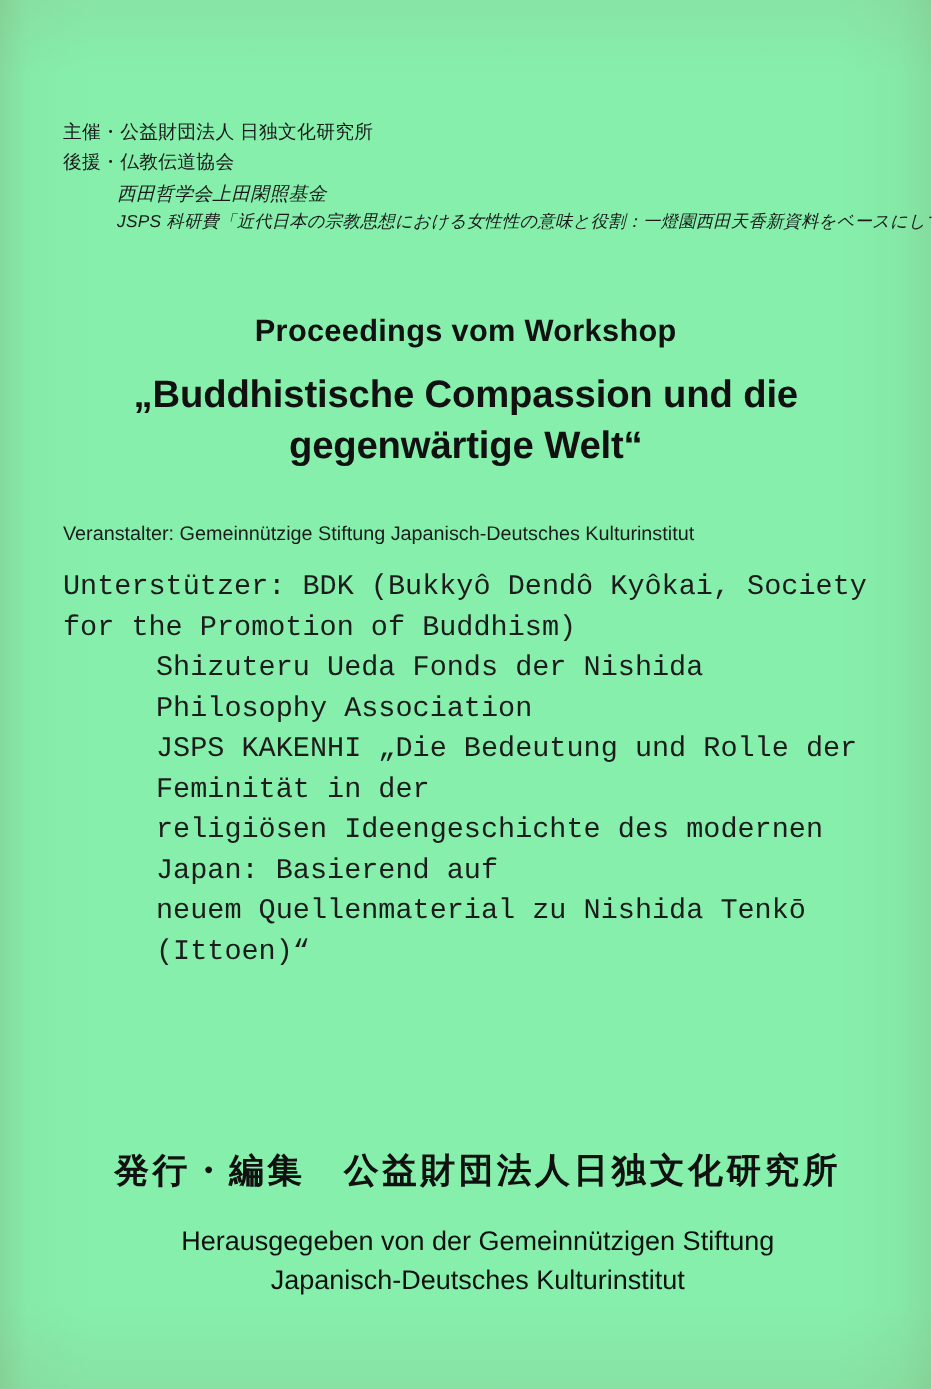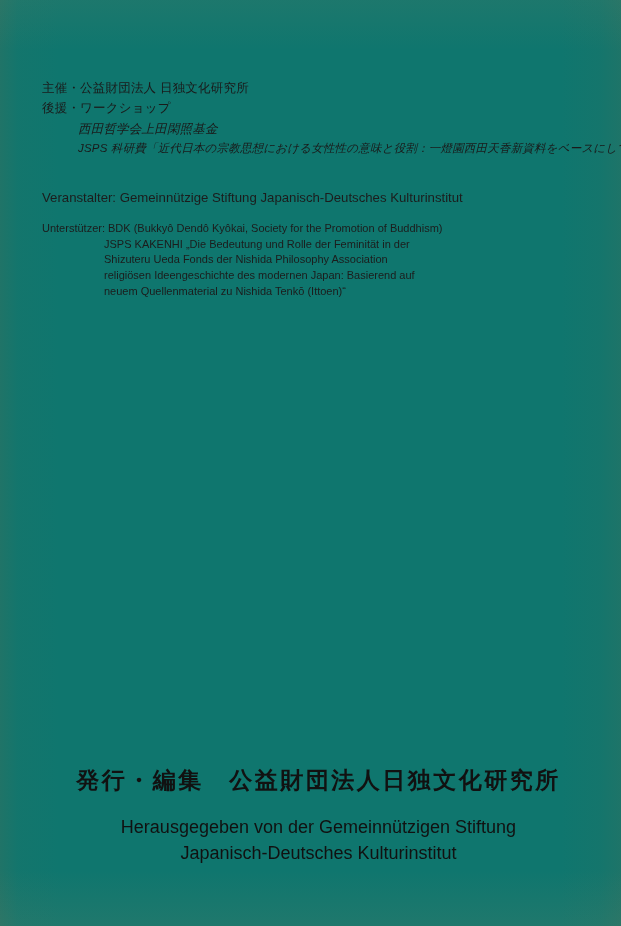--- a/index.html
+++ b/index.html
@@ -10,21 +10,21 @@
   body {
     width: 621px;
     height: 926px;
     font-family: "Liberation Sans", sans-serif;
     overflow: hidden;
   }
   .page {
     position: relative;
     width: 621px;
     height: 926px;
-    background: #0f766e;
+    background: #86efac;
     box-sizing: border-box;
     overflow: hidden;
   }
   
   .page::before {
     content: "";
     position: absolute;
     top: 0; left: 0; right: 0; bottom: 0;
     background: linear-gradient(90deg,
         rgba(120,105,70,0.16) 0px,
@@ -114,22 +114,23 @@
     margin-top: 32px;
     color: #1c1c1c;
   }
   .org-line {
     font-size: 13.2px;
     line-height: 1.42;
   }
   .sup-block {
     margin-top: 13px;
     color: #1c1c1c;
-    font-size: 11px;
+    font-size: 19px;
     line-height: 1.42;
+    font-family: Liberation Mono, monospace;
   }
   .sup-first { }
   .sup-rest { padding-left: 62px; }
 
   
   .footer {
     position: absolute;
     left: 16px; right: 0;
     top: 765px;
     z-index: 2;
@@ -148,35 +149,39 @@
   }
 </style>
 </head>
 <body>
 
 <div class="page">
   <div class="content">
 
     <div class="sponsor-block">
       <div class="sponsor-line">主催・公益財団法人 日独文化研究所</div>
-      <div class="sponsor-line">後援・ワークショップ</div>
+      <div class="sponsor-line">後援・仏教伝道協会</div>
       <div class="sponsor-line indent">西田哲学会上田閑照基金</div>
       <div class="sponsor-line indent small">JSPS 科研費「近代日本の宗教思想における女性性の意味と役割：一燈園西田天香新資料をベースにして」</div>
     </div>
 
 
+    <div class="de-title-wrap">
+      <div class="de-kicker">Proceedings vom Workshop</div>
+      <div class="de-main">„Buddhistische Compassion und die gegenwärtige Welt“</div>
+    </div>
 
     <div class="org-block">
       <div class="org-line">Veranstalter: Gemeinnützige Stiftung Japanisch-Deutsches Kulturinstitut</div>
     </div>
 
     <div class="sup-block">
       <div class="sup-first">Unterstützer: BDK (Bukkyô Dendô Kyôkai, Society for the Promotion of Buddhism)</div>
+      <div class="sup-rest">Shizuteru Ueda Fonds der Nishida Philosophy Association</div>
       <div class="sup-rest">JSPS KAKENHI „Die Bedeutung und Rolle der Feminität in der</div>
-      <div class="sup-rest">Shizuteru Ueda Fonds der Nishida Philosophy Association</div>
       <div class="sup-rest">religiösen Ideengeschichte des modernen Japan: Basierend auf</div>
       <div class="sup-rest">neuem Quellenmaterial zu Nishida Tenkō (Ittoen)“</div>
     </div>
 
   </div>
 
   <div class="footer">
     <div class="pub-jp">発行・編集　公益財団法人日独文化研究所</div>
     <div class="pub-de">
       <div>Herausgegeben von der Gemeinnützigen Stiftung</div>

